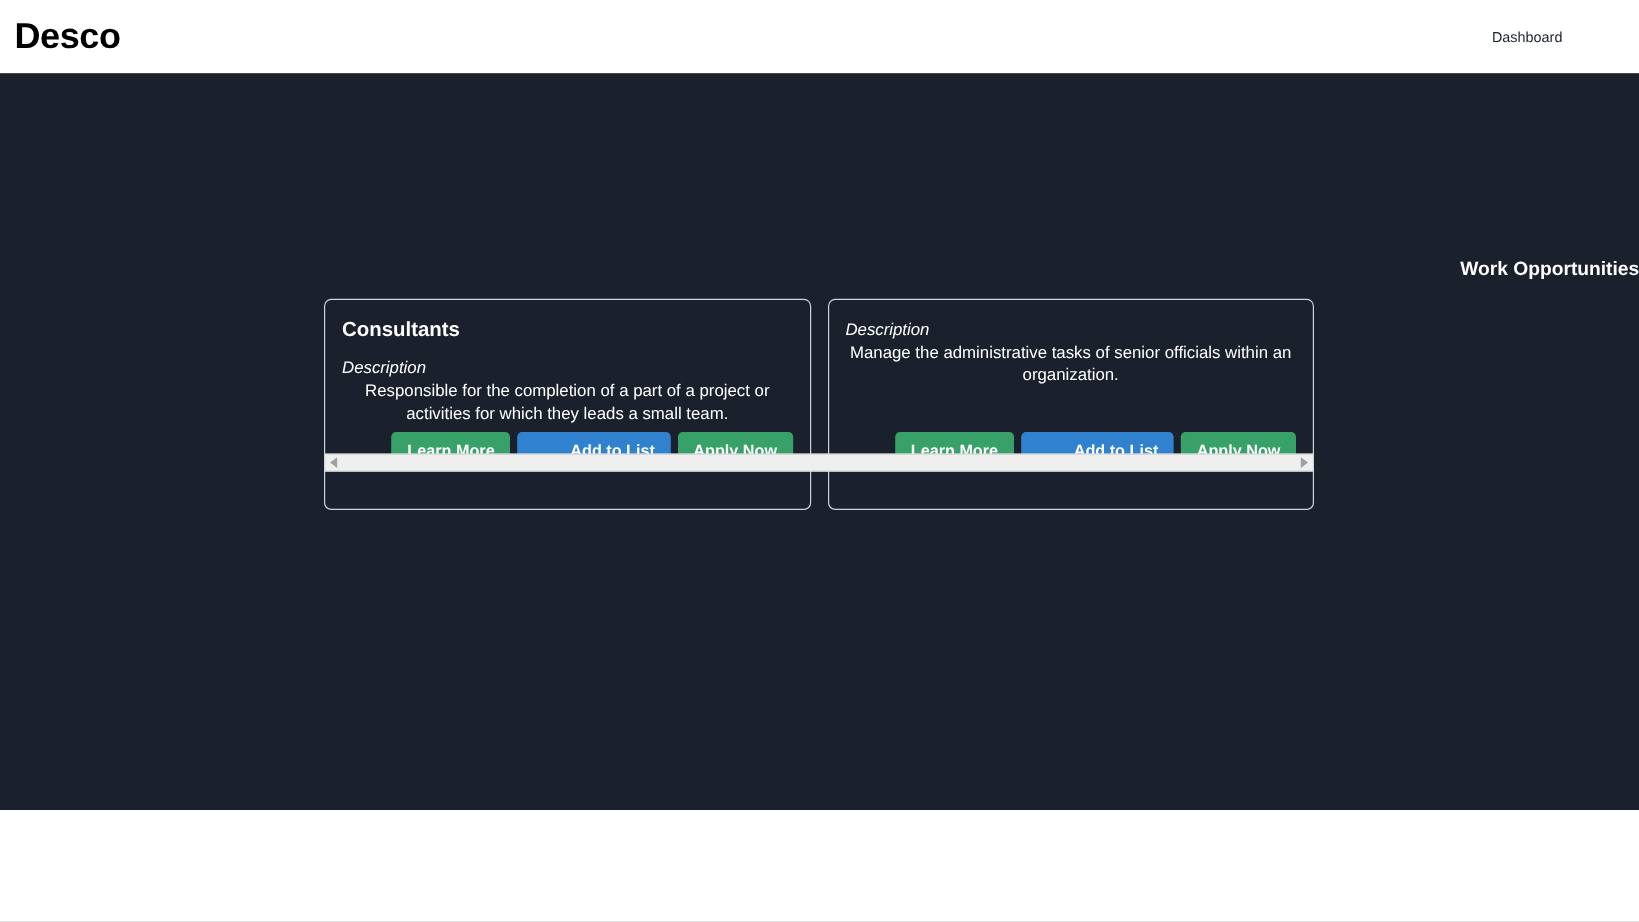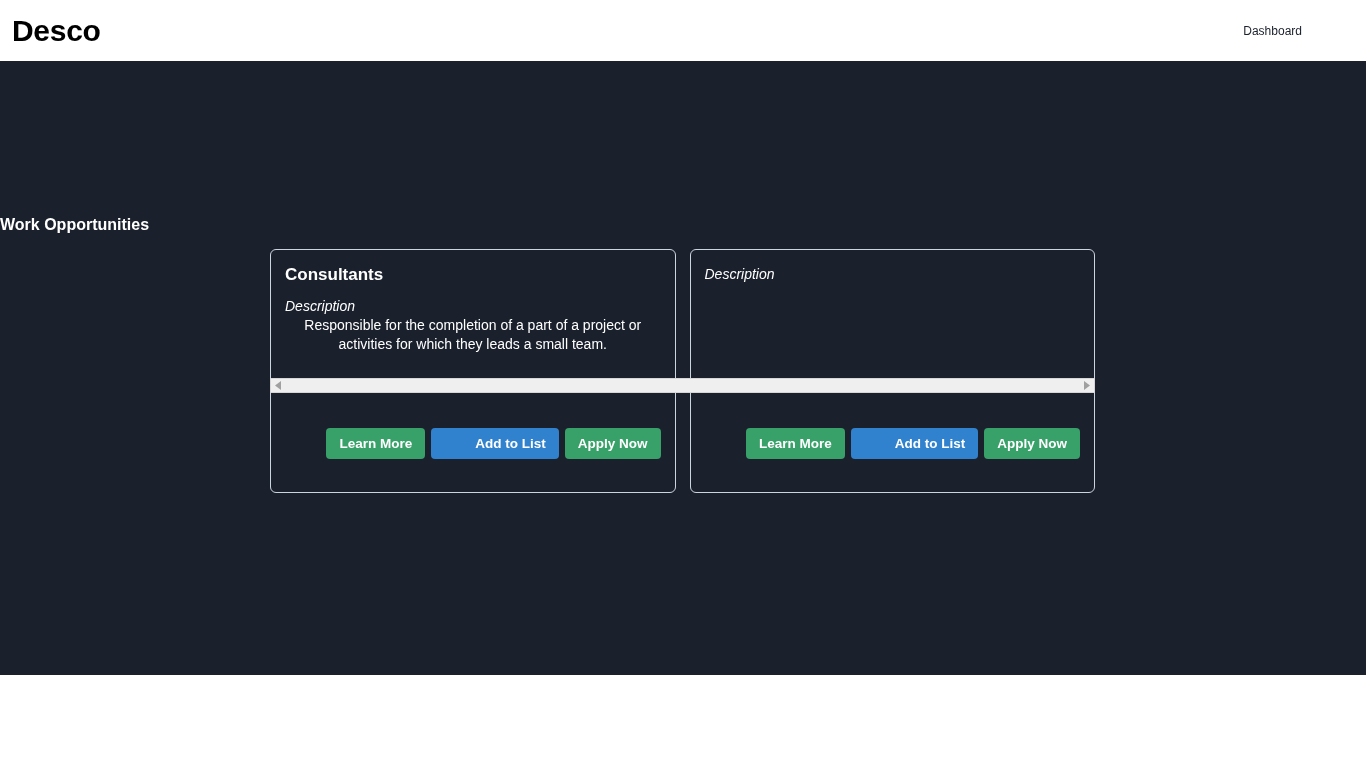--- a/index.html
+++ b/index.html
@@ -50,21 +50,21 @@
     height: 614px;
     background: #1a202c;
     position: relative;
   }
 
   .section-title {
     position: absolute;
     top: 155px;
     left: 0;
     width: 100%;
-    text-align: left;
+    text-align: right;
     color: #ffffff;
     font-size: 16px;
     font-weight: bold;
   }
 
   
   .carousel {
     position: absolute;
     top: 188px;
     left: 270px;
@@ -77,21 +77,21 @@
   }
   .card {
     flex: 1 1 0;
     min-width: 0;
     background: #1a202c;
     border: 1px solid #cbd5e0;
     border-radius: 6px;
     padding: 15px 14px 16px 14px;
     display: flex;
     flex-direction: column;
-    height: 244px;
+    height: 176px;
   }
   .card-title {
     font-size: 17px;
     font-weight: bold;
     color: #ffffff;
     margin: 0 0 12px 0;
     line-height: 1.2;
   }
   .card-desc-label {
     font-size: 14px;
@@ -188,20 +188,21 @@
         <div class="card-spacer"></div>
         <div class="btn-row">
           <button class="btn btn-green">Learn More</button>
           <button class="btn btn-blue">Add to List</button>
           <button class="btn btn-green">Apply Now</button>
         </div>
       </div>
 
       <div class="card">
         <div class="card-desc-label">Description</div>
+        <div class="card-desc-text">Manage the administrative tasks of senior officials within an organization.</div>
         <div class="card-spacer"></div>
         <div class="btn-row">
           <button class="btn btn-green">Learn More</button>
           <button class="btn btn-blue">Add to List</button>
           <button class="btn btn-green">Apply Now</button>
         </div>
       </div>
 
     </div>
   </div>

